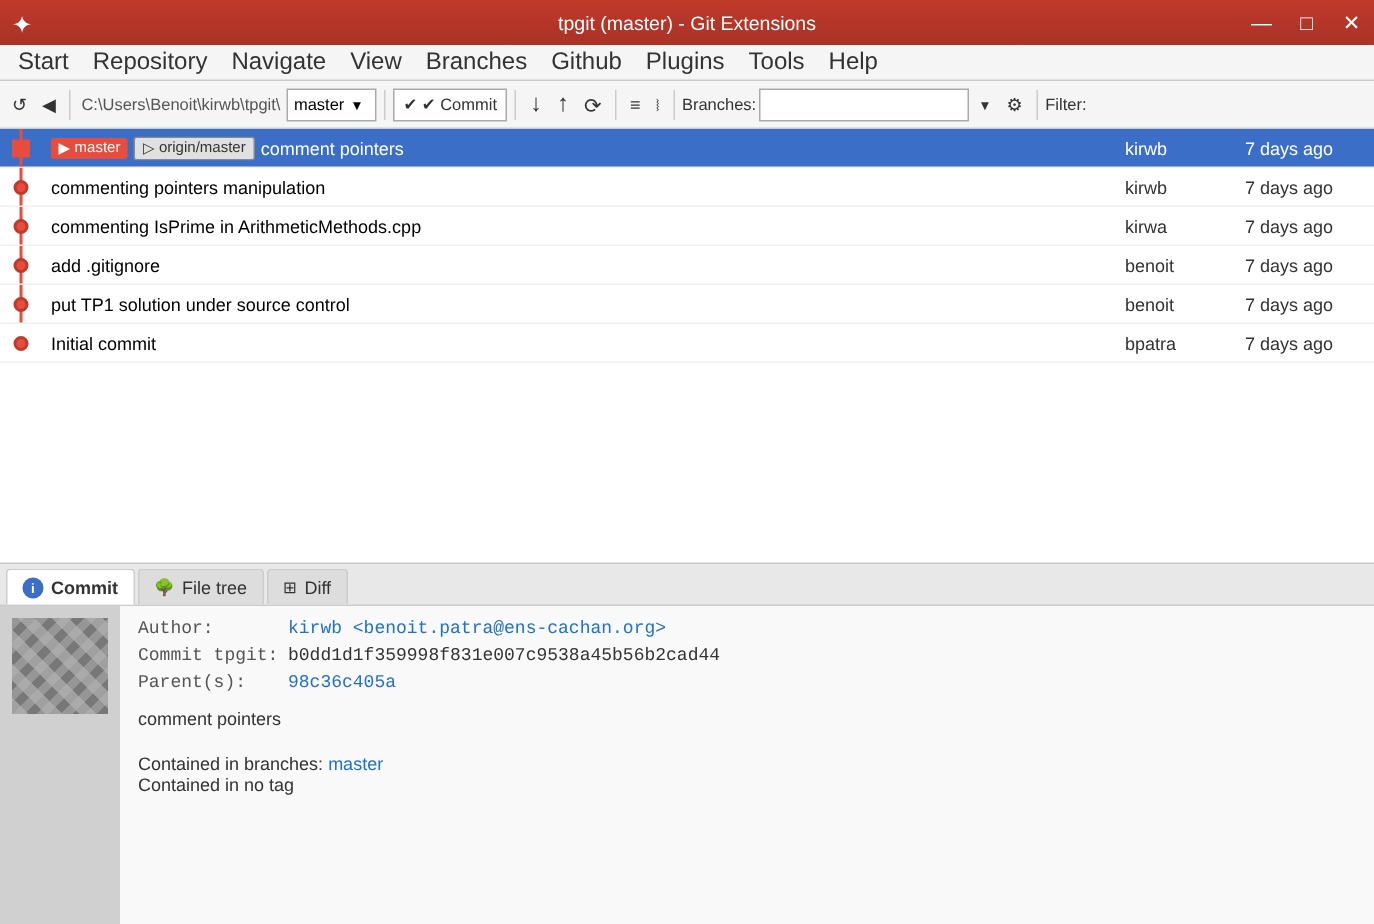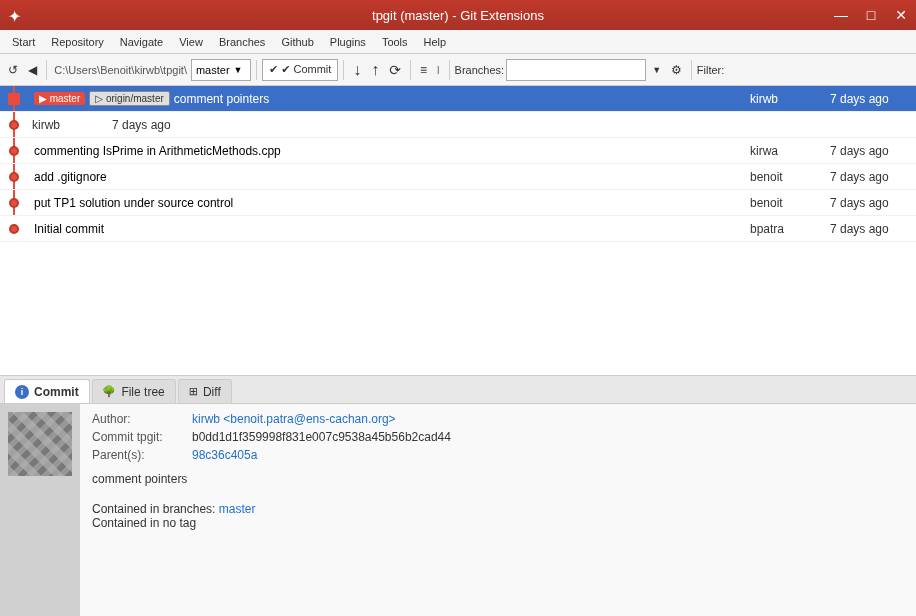--- a/index.html
+++ b/index.html
@@ -41,21 +41,21 @@
       background: #f5f5f5;
       border-bottom: 1px solid #ccc;
       height: 24px;
       display: flex;
       align-items: center;
       padding: 0 4px;
     }
     .menu-item {
       padding: 2px 8px;
       cursor: pointer;
-      font-size: 11px;
+      font-size: 16px;
       color: #333;
       border-radius: 2px;
     }
 
     
     .toolbar {
       background: #f5f5f5;
       border-bottom: 1px solid #ccc;
       height: 32px;
       display: flex;
@@ -289,20 +289,21 @@
     .commit-info {
       flex: 1;
       padding: 8px 12px;
       overflow-y: auto;
       background: #f9f9f9;
     }
     .info-row {
       display: flex;
       margin-bottom: 4px;
       font-size: 12px;
+      font-family: Liberation Mono, monospace;
     }
     .info-label {
       width: 100px;
       min-width: 100px;
       color: #555;
       font-weight: normal;
     }
     .info-value {
       color: #333;
       word-break: break-all;
@@ -430,20 +431,23 @@
         <span>comment pointers</span>
       </div>
       <div class="commit-author" style="color:white;">kirwb</div>
       <div class="commit-date" style="color:white;">7 days ago</div>
     </div>
 
     <div class="commit-row">
       <div class="graph-col">
         <div class="graph-line" style="background:#e74c3c;"></div>
         <div class="graph-dot"></div>
+      </div>
+      <div class="commit-desc">
+        <span>commenting pointers manipulation</span>
       </div>
       <div class="commit-author">kirwb</div>
       <div class="commit-date">7 days ago</div>
     </div>
 
     <div class="commit-row">
       <div class="graph-col">
         <div class="graph-line" style="background:#e74c3c;"></div>
         <div class="graph-dot"></div>
       </div>

